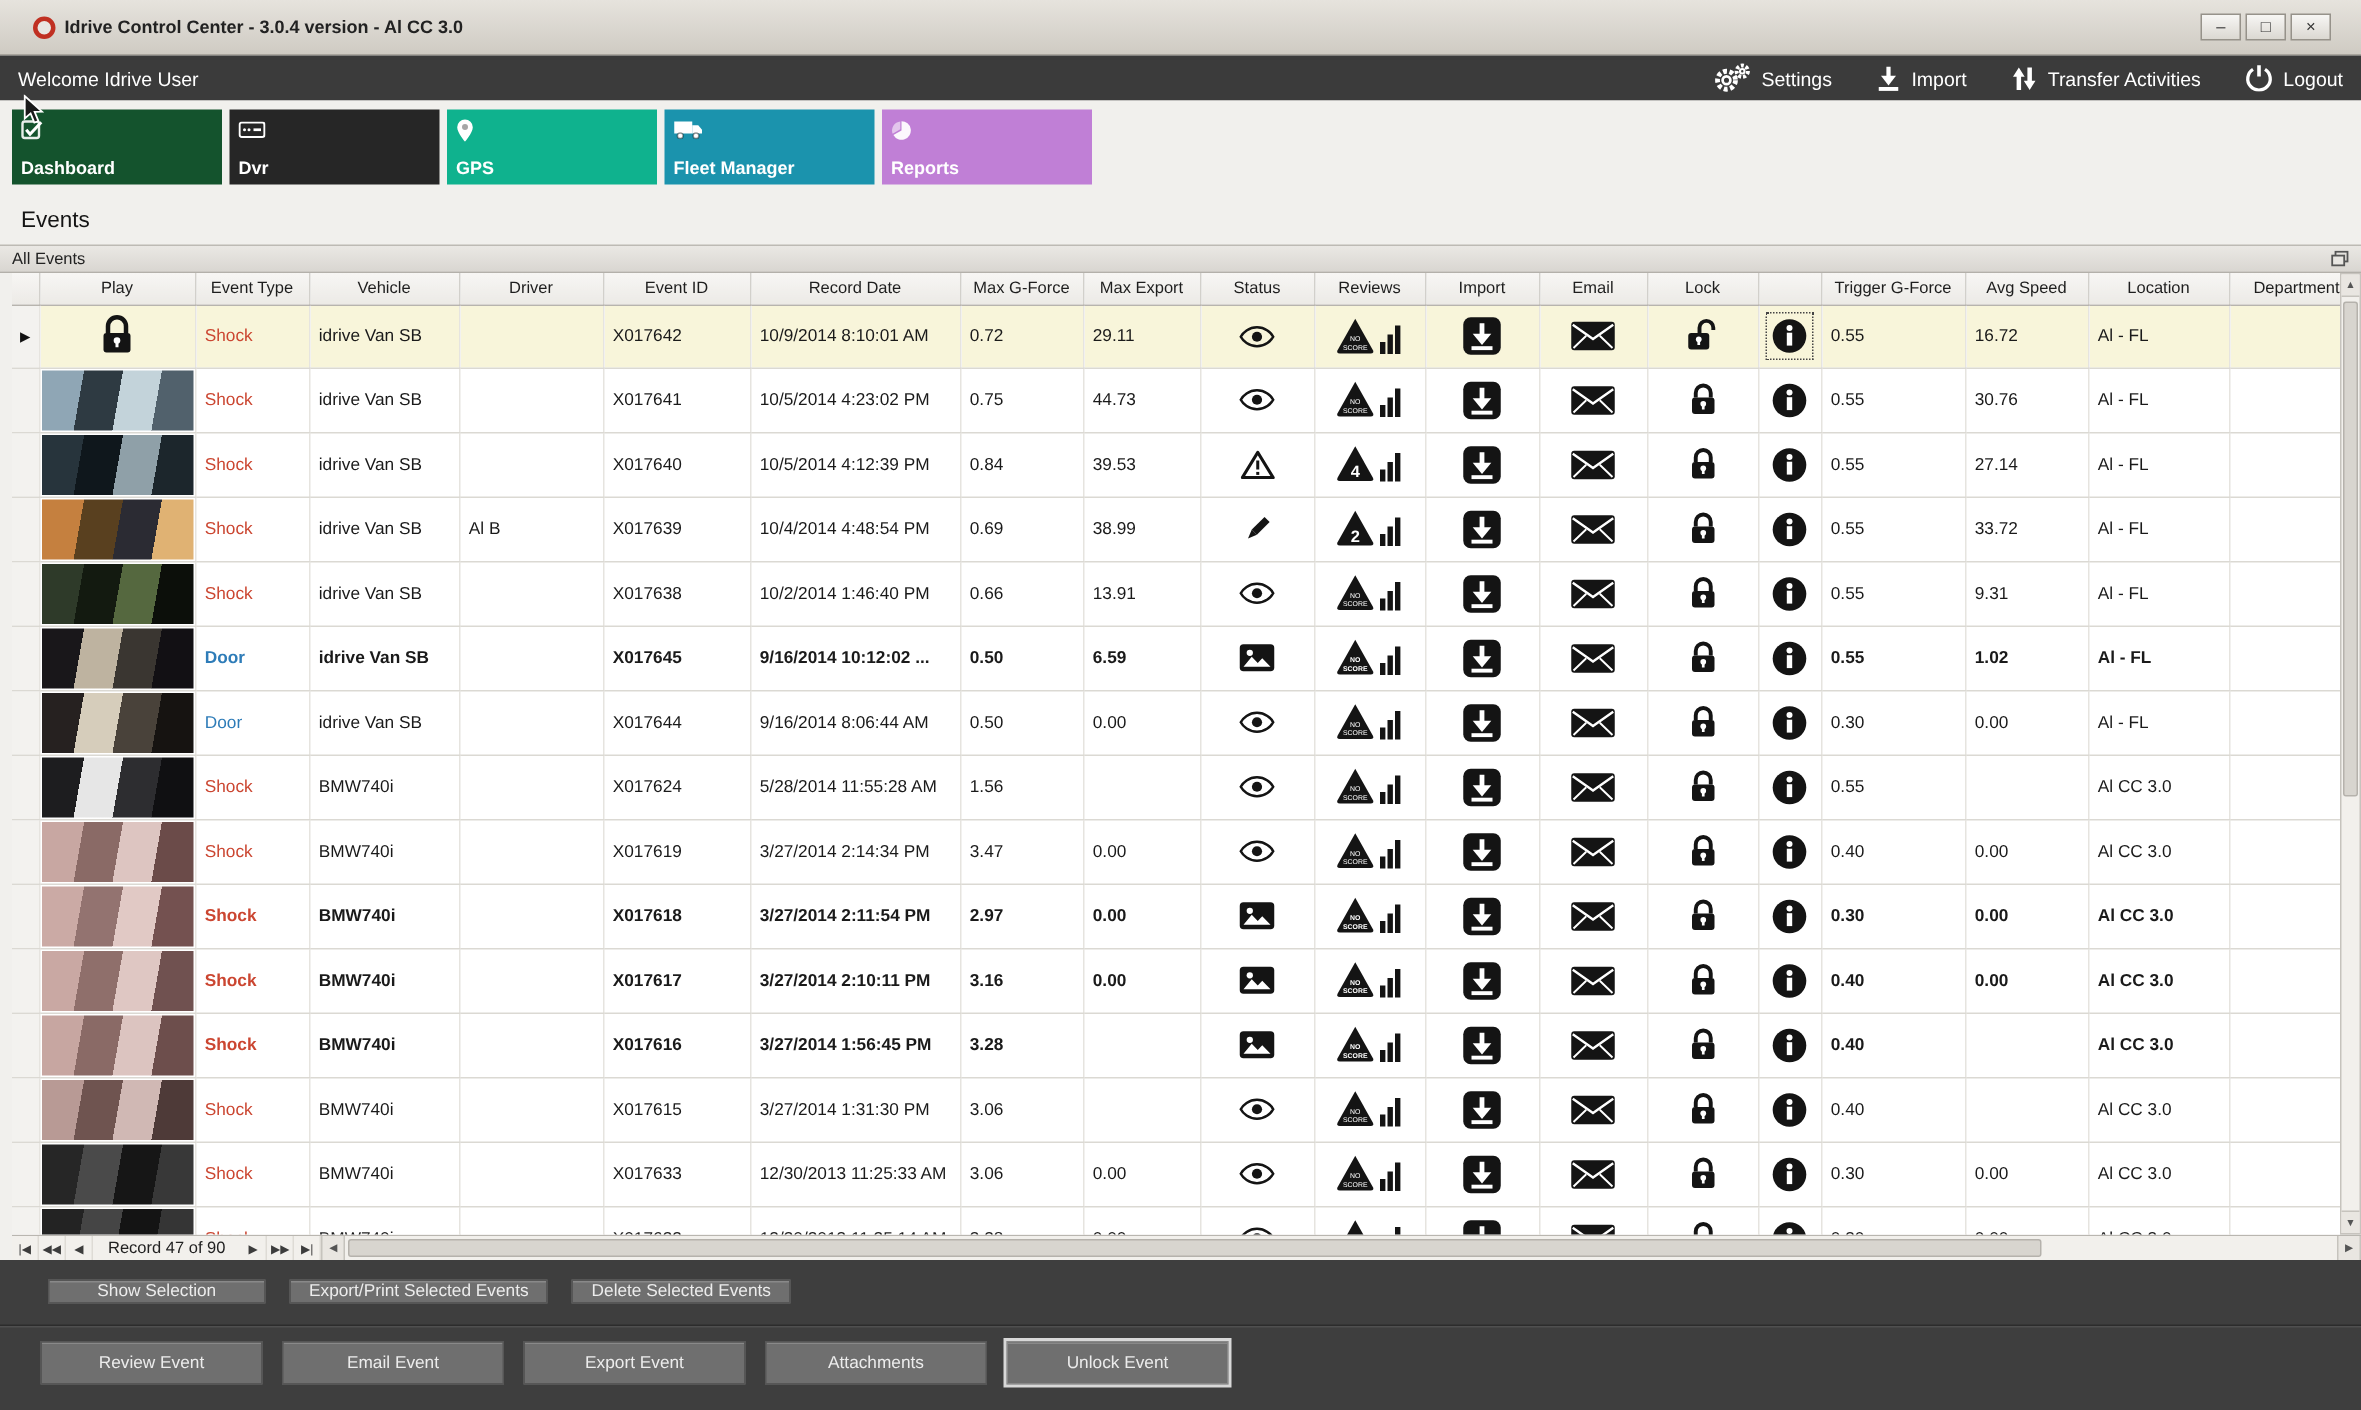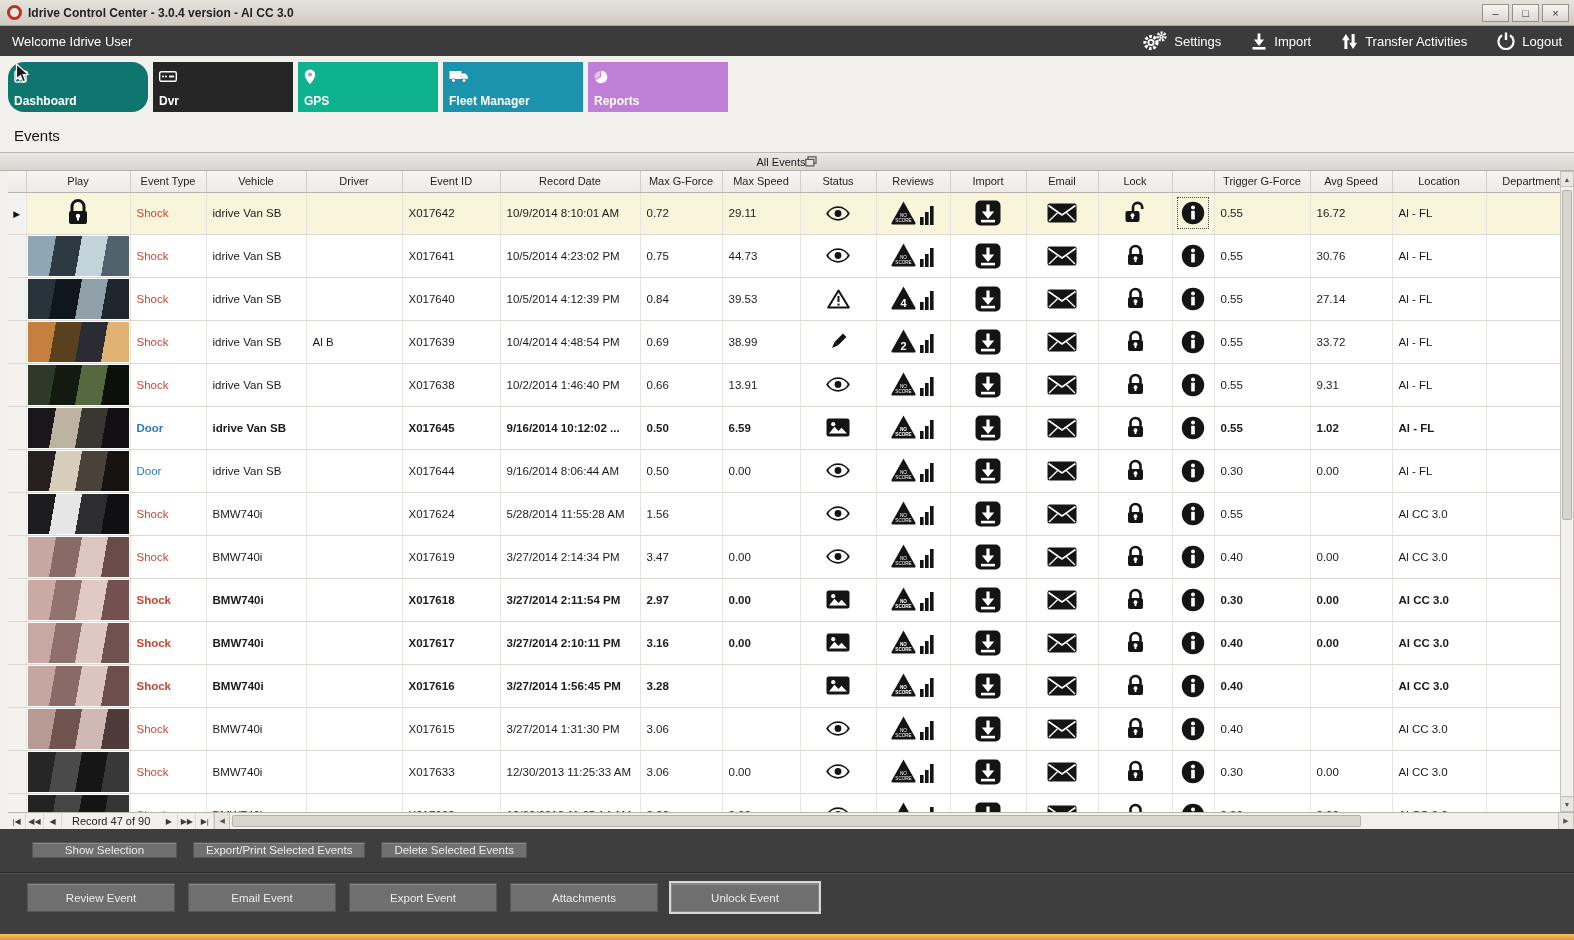--- a/index.html
+++ b/index.html
@@ -1,22 +1,22 @@
 <!DOCTYPE html>
 <html><head>
 <meta charset="utf-8">
 <style>
   * { box-sizing: border-box; margin: 0; padding: 0; }
   html, body { width: 1574px; height: 940px; overflow: hidden; }
   body { font-family: "Liberation Sans", sans-serif; background: #f1f0ed; position: relative; }
   svg { vertical-align: middle; }
 
   
-  .titlebar { height: 26px; background: linear-gradient(#e6e3dd, #cfcbc3); border-bottom: 1px solid #a9a59d;
-              display: flex; align-items: center; padding: 0 5px; }
+  .titlebar { height: 37px; background: linear-gradient(#e6e3dd, #cfcbc3); border-bottom: 1px solid #a9a59d;
+              display: flex; align-items: center; padding: 0 20px; }
   .app-logo { width: 15px; height: 15px; border-radius: 50%; border: 3px solid #c03022; background: #e8e6e2; margin: 0 6px 0 2px; }
   .titlebar-title { font-size: 12px; font-weight: bold; color: #222; flex: 1; }
   .win-btn { width: 27px; height: 18px; border: 1px solid #96928a; background: linear-gradient(#f7f6f4, #dbd8d2);
              display: flex; align-items: center; justify-content: center; font-size: 11px; color: #333; margin-left: 3px; cursor: default; }
 
   
   .topbar { height: 30px; background: #3b3b3b; color: #fff; display: flex; align-items: center; padding: 0 12px; }
   .welcome { font-size: 13px; flex: 1; }
   .topbar-actions { display: flex; align-items: center; gap: 30px; }
   .topbar-action { display: flex; align-items: center; gap: 7px; font-size: 13px; cursor: default; }
@@ -25,21 +25,21 @@
   .tiles { display: flex; gap: 5px; padding: 6px 8px; height: 62px; background: #f1f0ed; }
   .tile { width: 140px; height: 50px; position: relative; color: #fff; cursor: default; }
   .tile.selected { outline: 2px solid #8d8d8d; }
   .tile-label { position: absolute; left: 6px; bottom: 4px; font-size: 12px; font-weight: bold; white-space: nowrap; }
   .tile-icon { position: absolute; left: 6px; top: 5px; }
   .cursor { position: absolute; left: 15px; top: 63px; z-index: 20; }
 
   
   .page-heading { height: 34px; padding: 9px 0 0 14px; font-size: 15px; color: #141414; }
   .group-bar { height: 19px; background: linear-gradient(#eae8e4, #d9d6d1); border-top: 1px solid #bdbab4;
-               border-bottom: 1px solid #b3b0aa; display: flex; align-items: center; justify-content: center;
+               border-bottom: 1px solid #b3b0aa; display: flex; align-items: center; justify-content: space-between;
                padding: 0 8px; font-size: 11px; color: #222; }
 
   
   .table-wrap { display: flex; margin-left: 8px; width: 1566px; height: 641px; }
   .table-scroll { width: 1552px; height: 641px; overflow: hidden; background: #fff; }
   .events-table { border-collapse: collapse; table-layout: fixed; width: 1568px; }
   thead th { height: 21px; background: linear-gradient(#f7f6f4, #eceae6); border-right: 1px solid #d2d0cb;
              border-bottom: 1px solid #b7b4ae; font-size: 11px; font-weight: normal; color: #1e1e1e;
              text-align: center; overflow: hidden; white-space: nowrap; padding: 0 3px; cursor: default; }
   tbody td { height: 42px; border-right: 1px solid #e6e4df; border-bottom: 1px solid #dbd9d3; font-size: 11.5px;
@@ -136,21 +136,21 @@
         <svg width="18" height="18" viewBox="0 0 18 18">
             <rect x="7.8" y="0.5" width="2.4" height="7.5" fill="#fff"></rect>
             <path d="M5 3.2 a7.5 7.5 0 1 0 8 0" fill="none" stroke="#fff" stroke-width="2.2"></path>
           </svg>
         <span>Logout</span>
       </div>
     </div>
   </div>
 
   <div class="tiles">
-    <div class="tile" style="background: #0f766e; border-radius: 16px;">
+    <div class="tile" style="background: #14532d;">
       <span class="tile-icon"><svg width="16" height="14" viewBox="0 0 16 14">
             <rect x="1" y="1" width="11" height="11" rx="1.5" fill="none" stroke="#fff" stroke-width="1.6" opacity="0.9"></rect>
             <path d="M3.5 6.5 L6 9.5 L13.5 1.5" fill="none" stroke="#fff" stroke-width="2"></path>
           </svg></span>
       <span class="tile-label">Dashboard</span>
     </div>
     <div class="tile" style="background: rgb(38, 38, 38);">
       <span class="tile-icon"><svg width="18" height="11" viewBox="0 0 18 11">
             <rect x="0.7" y="0.7" width="16.6" height="9.6" rx="1.5" fill="none" stroke="#fff" stroke-width="1.4"></rect>
             <circle cx="4" cy="5.5" r="1" fill="#fff"></circle>
@@ -225,21 +225,21 @@
         <thead>
             <tr>
               <th></th>
               <th>Play</th>
               <th>Event Type</th>
               <th>Vehicle</th>
               <th>Driver</th>
               <th>Event ID</th>
               <th>Record Date</th>
               <th>Max G-Force</th>
-              <th>Max Speed</th>
+              <th>Max Export</th>
               <th>Status</th>
               <th>Reviews</th>
               <th>Import</th>
               <th>Email</th>
               <th>Lock</th>
               <th></th>
               <th>Trigger G-Force</th>
               <th>Avg Speed</th>
               <th>Location</th>
               <th>Department</th>

